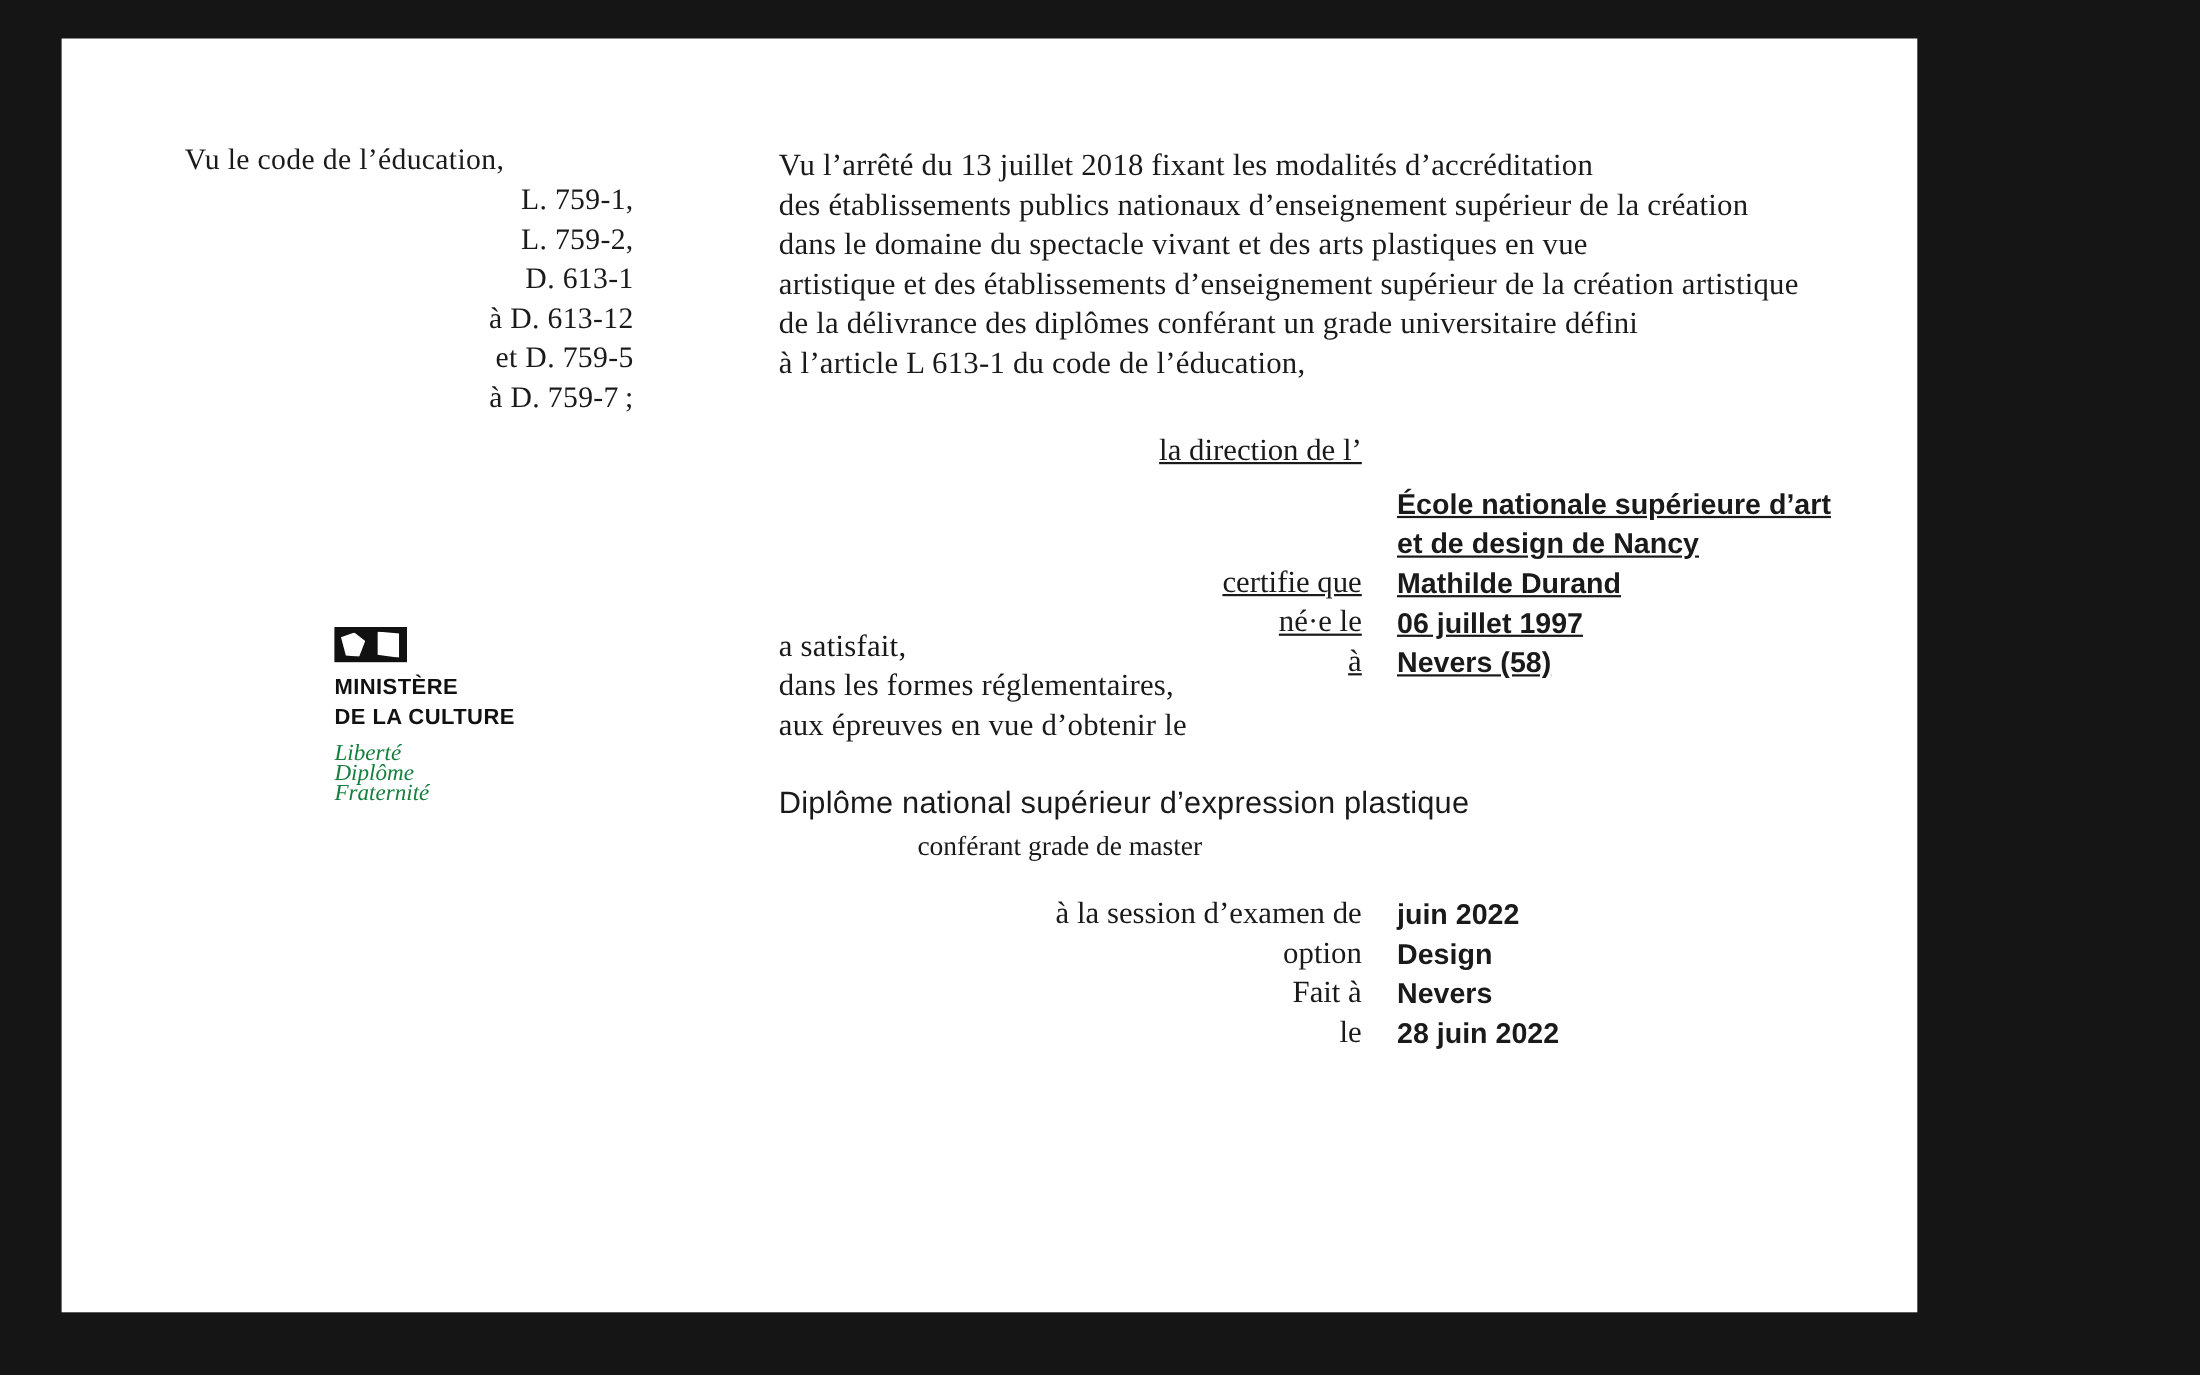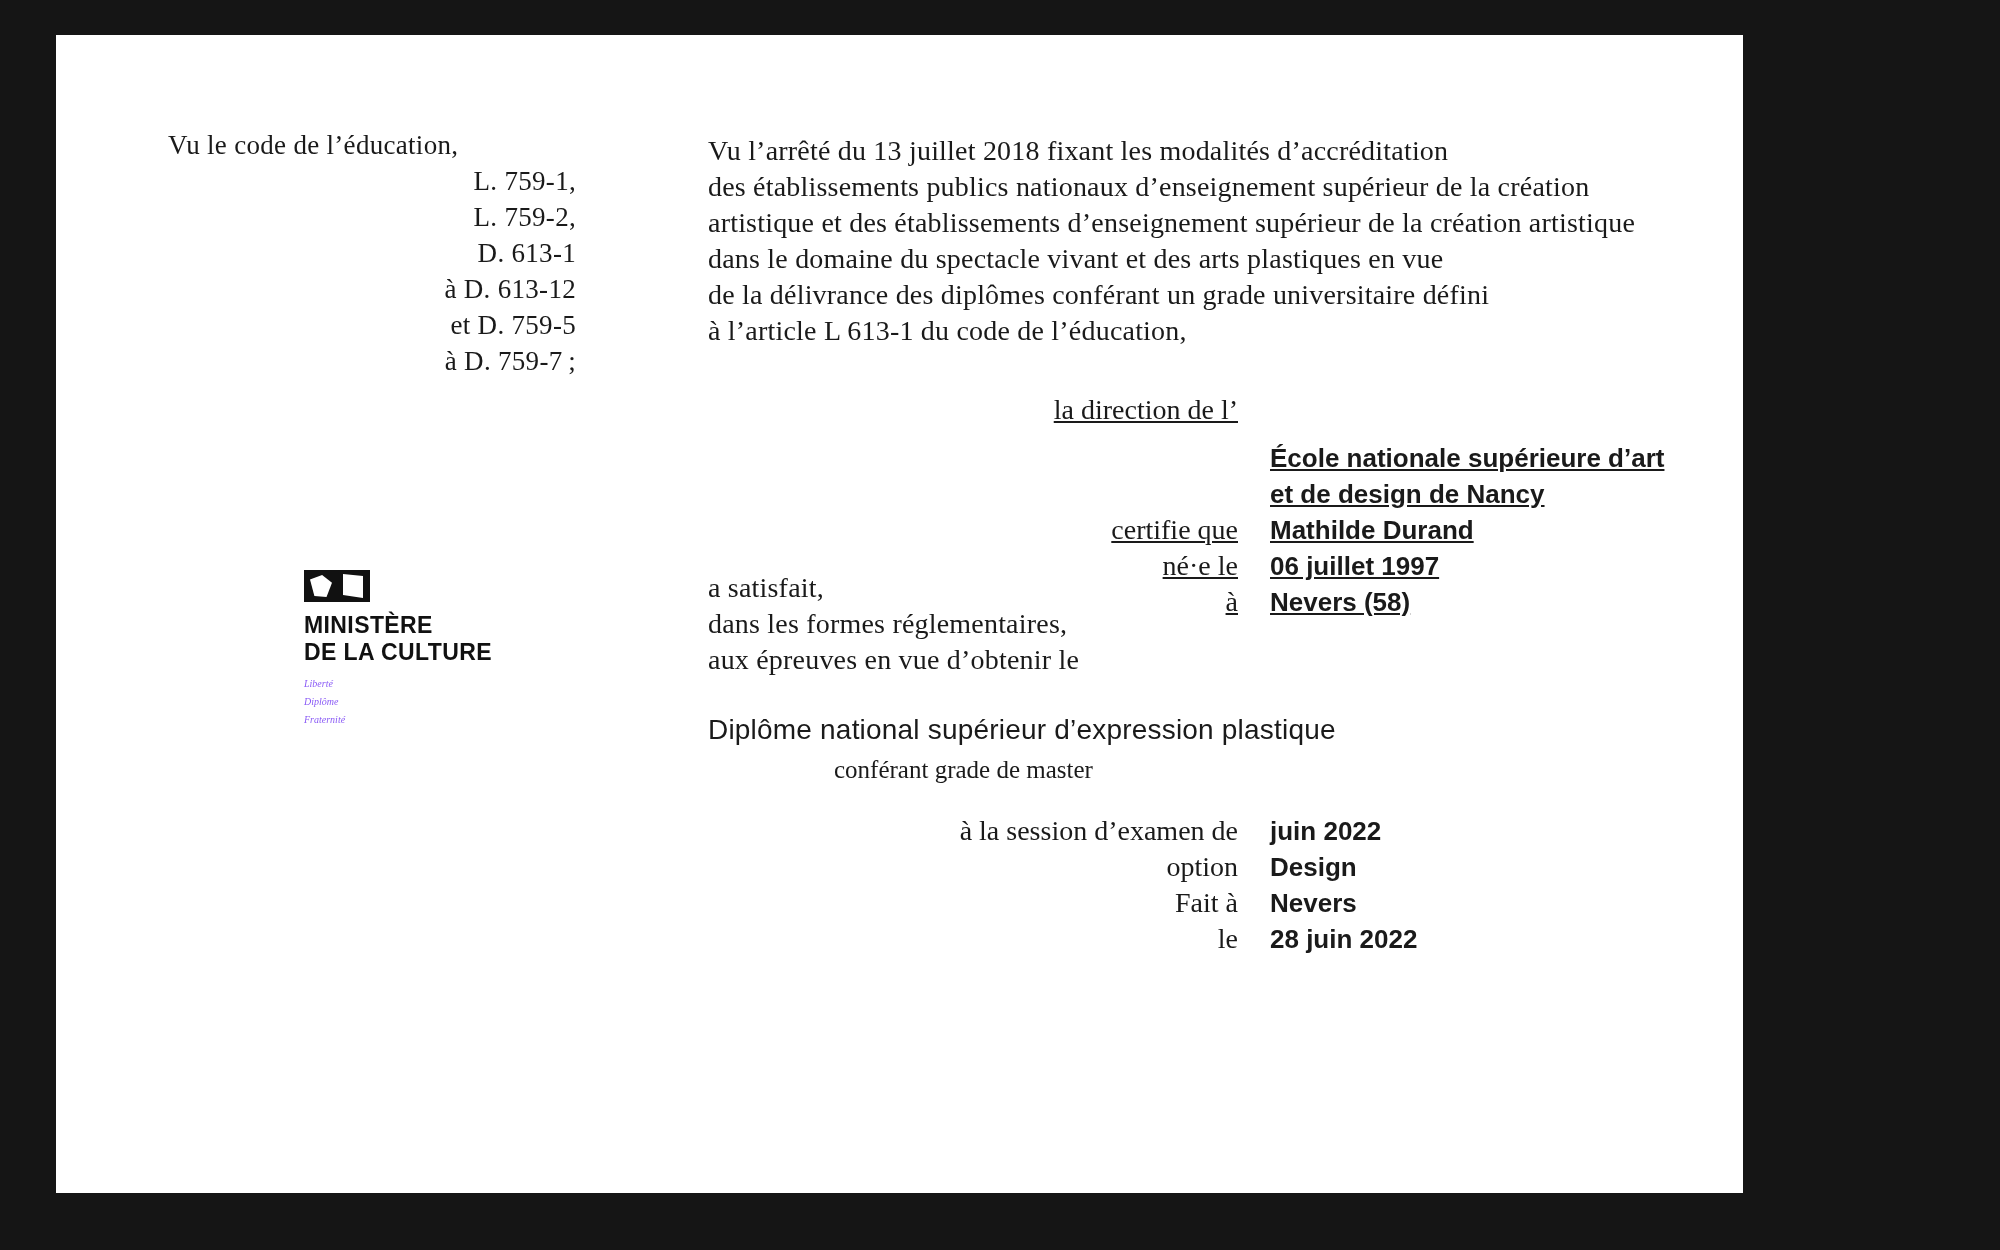--- a/index.html
+++ b/index.html
@@ -78,32 +78,32 @@
     top: 4px;
     width: 20px;
     height: 24px;
     background: #fff;
     clip-path: polygon(0% 0%, 100% 8%, 100% 100%, 0% 88%);
   }
   .ministry .mtitle {
     margin-top: 10px;
     font-family: "Liberation Sans", sans-serif;
     font-weight: bold;
-    font-size: 23px;
+    font-size: 20px;
     line-height: 27px;
     letter-spacing: 0.4px;
     color: #111;
   }
   .ministry .motto {
     margin-top: 9px;
     font-family: "Liberation Serif", serif;
     font-style: italic;
-    font-size: 10px;
+    font-size: 21px;
     line-height: 18px;
-    color: #8b5cf6;
+    color: #15803d;
   }
 
   
   .body-col {
     position: absolute;
     left: 652px;
     top: 0;
     width: 1240px;
   }
   .para {
@@ -200,22 +200,22 @@
         <span>Diplôme</span><br>
         <span>Fraternité</span>
       </div>
     </div>
 
     <div class="body-col">
 
       <div class="para p-arrete">
         <span class="ln">Vu l’arrêté du 13 juillet 2018 fixant les modalités d’accréditation</span>
         <span class="ln">des établissements publics nationaux d’enseignement supérieur de la création</span>
+        <span class="ln">dans le domaine du spectacle vivant et des arts plastiques en vue</span>
         <span class="ln">artistique et des établissements d’enseignement supérieur de la création artistique</span>
-        <span class="ln">dans le domaine du spectacle vivant et des arts plastiques en vue</span>
         <span class="ln">de la délivrance des diplômes conférant un grade universitaire défini</span>
         <span class="ln">à l’article L 613-1 du code de l’éducation,</span>
       </div>
 
       <div class="kv kv-school">
         <div class="lab">la direction de l’</div>
         <div class="val multi">École nationale supérieure d’art
 et de design de Nancy</div>
 
         <div class="lab">certifie que</div>

